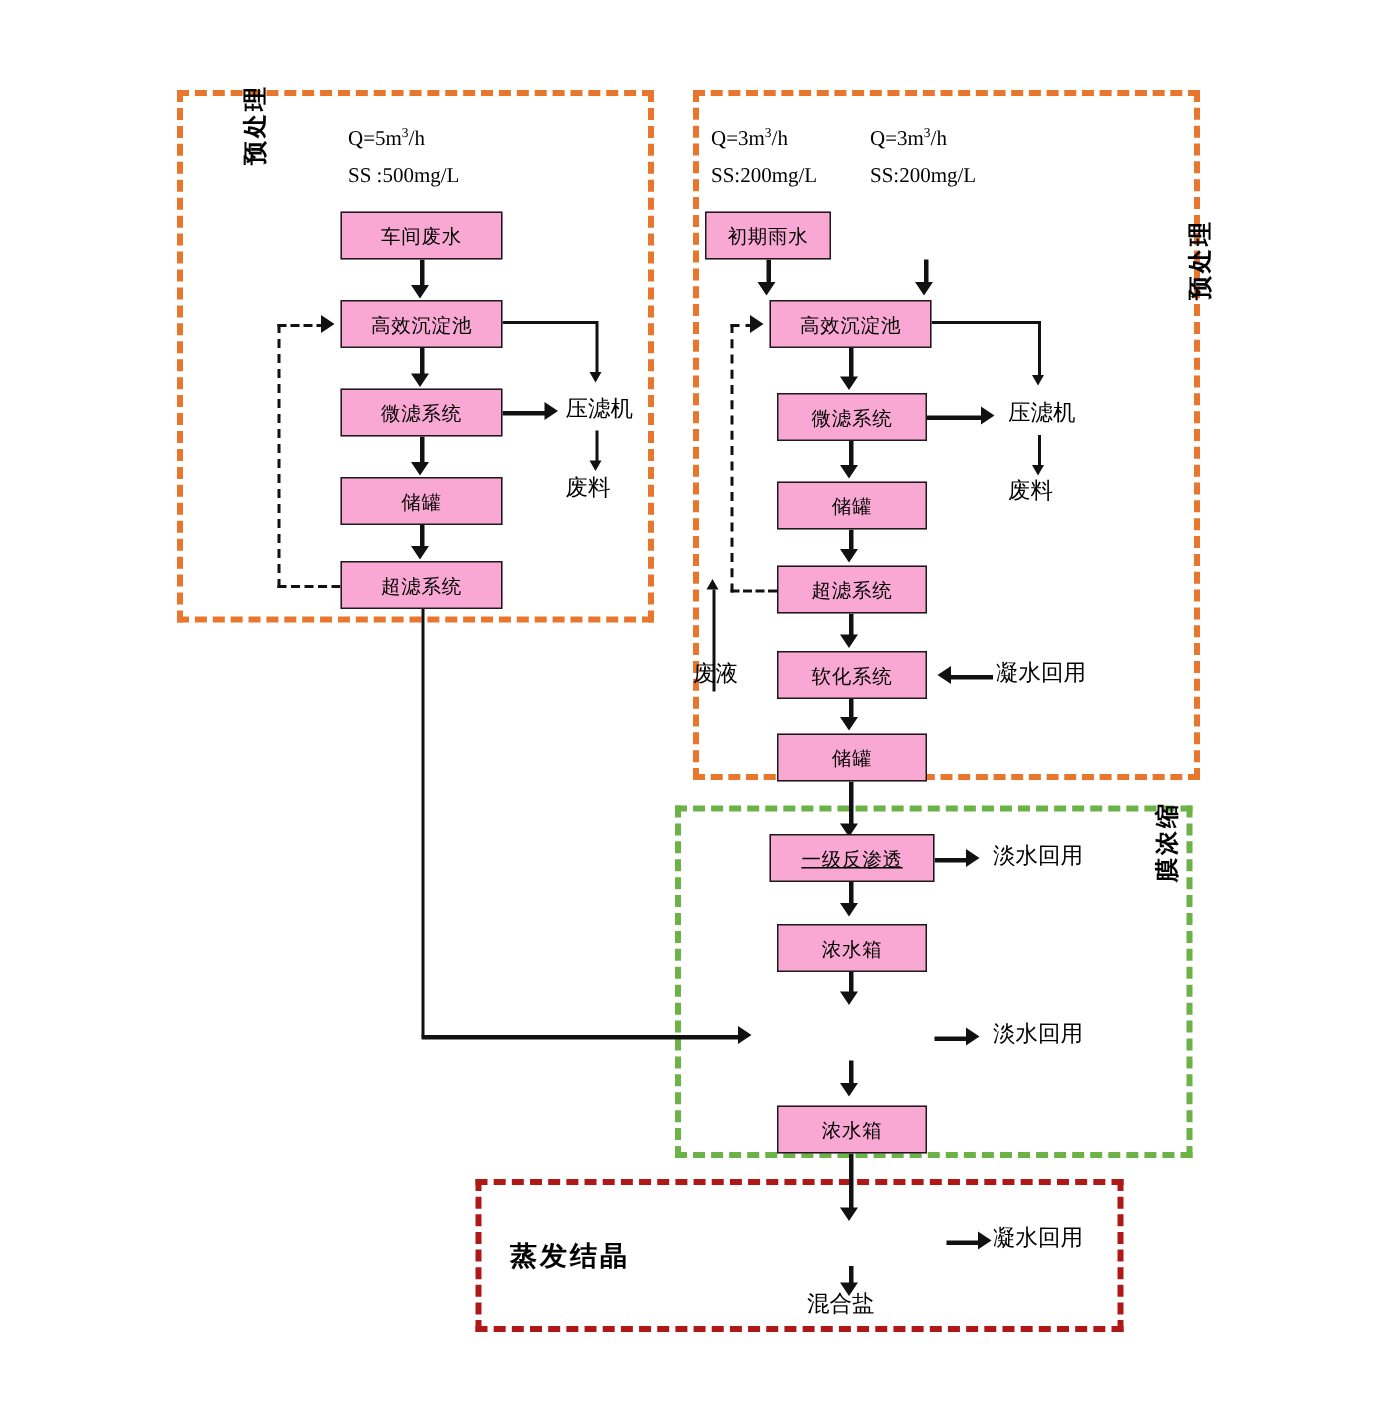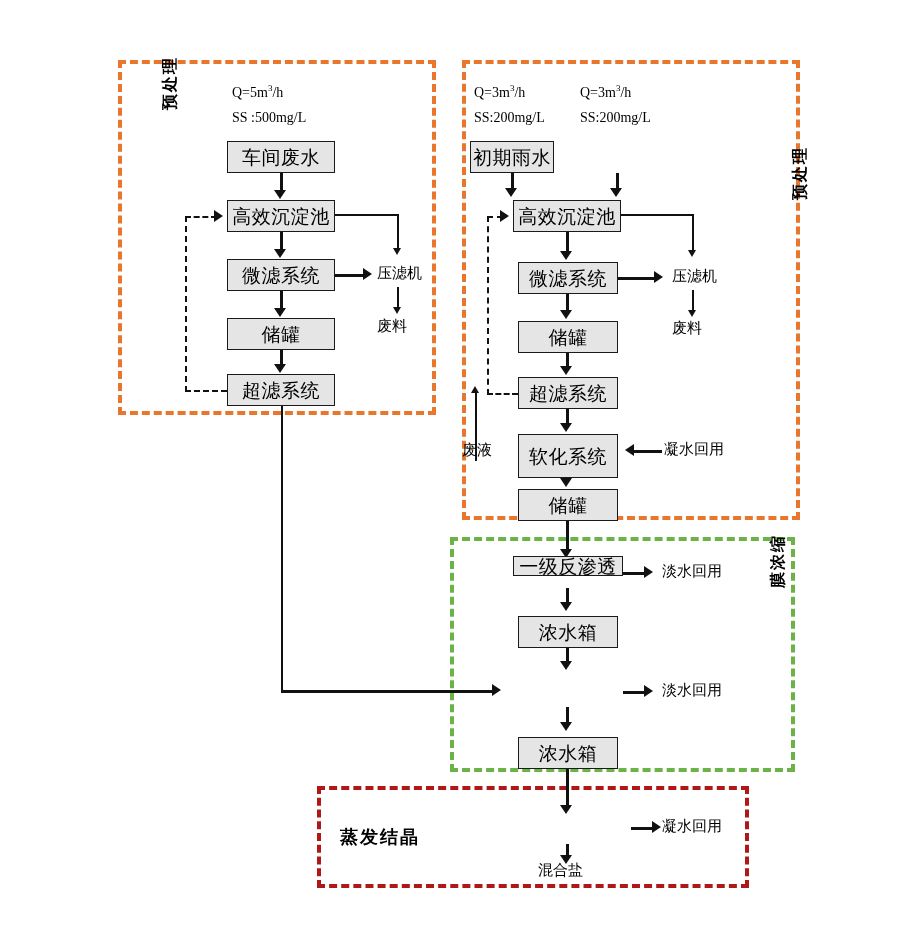--- a/index.html
+++ b/index.html
@@ -23,25 +23,25 @@
   }
   .frame.orange{ border:4px dashed #E8762C; }
   .frame.green { border:4px dashed #6BB247; }
   .frame.red   { border:4px dashed #B01818; }
 
   
   .node{
     position:absolute;
     box-sizing:border-box;
     border:1.6px solid #1a1a1a;
-    background:#e5e5e5;
+    background:#f9a8d4;
     display:flex;
     align-items:center;
     justify-content:center;
-    font-size:19px;
+    font-size:13px;
     line-height:1;
     letter-spacing:0.5px;
     white-space:nowrap;
     z-index:5;
   }
 
   
   .txt{
     position:absolute;
     font-size:15px;
@@ -166,21 +166,21 @@
 
 
   <div class="node" style="left:513px;top:200px;width:108px;height:32px;">高效沉淀池</div>
 
   <div class="node" style="left:518px;top:262px;width:100px;height:32px;">微滤系统</div>
 
   <div class="node" style="left:518px;top:321px;width:100px;height:32px;">储罐</div>
 
   <div class="node" style="left:518px;top:377px;width:100px;height:32px;">超滤系统</div>
 
-  <div class="node" style="left:518px;top:434px;width:100px;height:44px;">软化系统</div>
+  <div class="node" style="left:518px;top:434px;width:100px;height:32px;">软化系统</div>
 
   <div class="node" style="left:518px;top:489px;width:100px;height:32px;">储罐</div>
 
   <div class="txt" style="left:672px;top:268px;">压滤机</div>
 
   <div class="txt" style="left:672px;top:320px;">废料</div>
 
   <div class="txt" style="left:462px;top:442px;">废液</div>
 
   <div class="txt" style="left:664px;top:441px;">凝水回用</div>
@@ -223,21 +223,21 @@
 
   <div class="ln thin v" style="left:475px;top:393px;height:68px;"></div>
   <div class="ah sm up" style="left:471px;top:386px;border-left:4.5px solid transparent;border-right:4.5px solid transparent;border-bottom:7px solid #111;"></div>
 
   <div class="ln thick h" style="left:634px;top:450px;width:28px;"></div>
   <div class="ah left" style="left:625px;top:444px;"></div>
 
   <div class="ln thick v" style="left:566px;top:521px;height:30px;"></div>
   <div class="ah down" style="left:560px;top:549px;"></div>
 
-  <div class="node" style="left:513px;top:556px;width:110px;height:20px;">一级反渗透</div>
+  <div class="node" style="left:513px;top:556px;width:110px;height:32px;text-decoration:underline;">一级反渗透</div>
 
   <div class="node" style="left:518px;top:616px;width:100px;height:32px;">浓水箱</div>
 
 
   <div class="node" style="left:518px;top:737px;width:100px;height:32px;">浓水箱</div>
 
   <div class="txt" style="left:662px;top:563px;">淡水回用</div>
 
   <div class="txt" style="left:662px;top:682px;">淡水回用</div>
 

